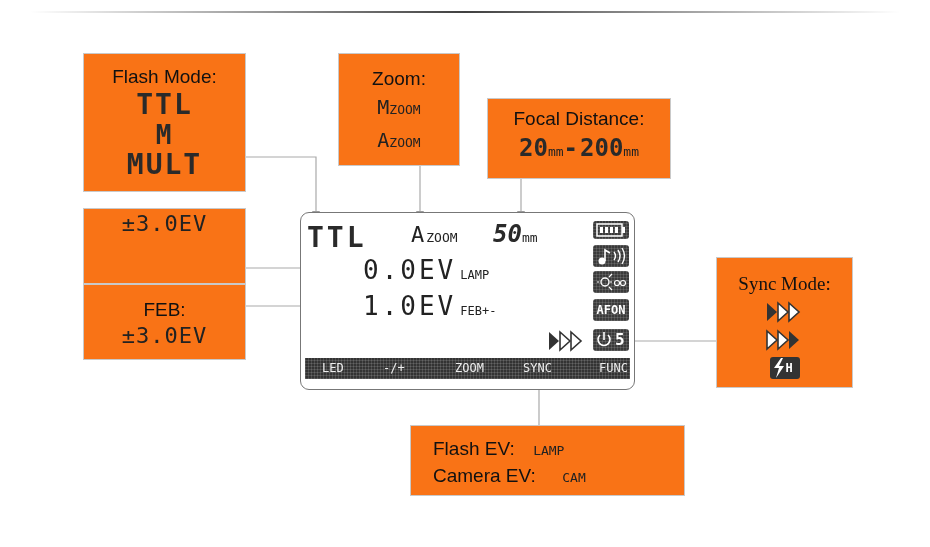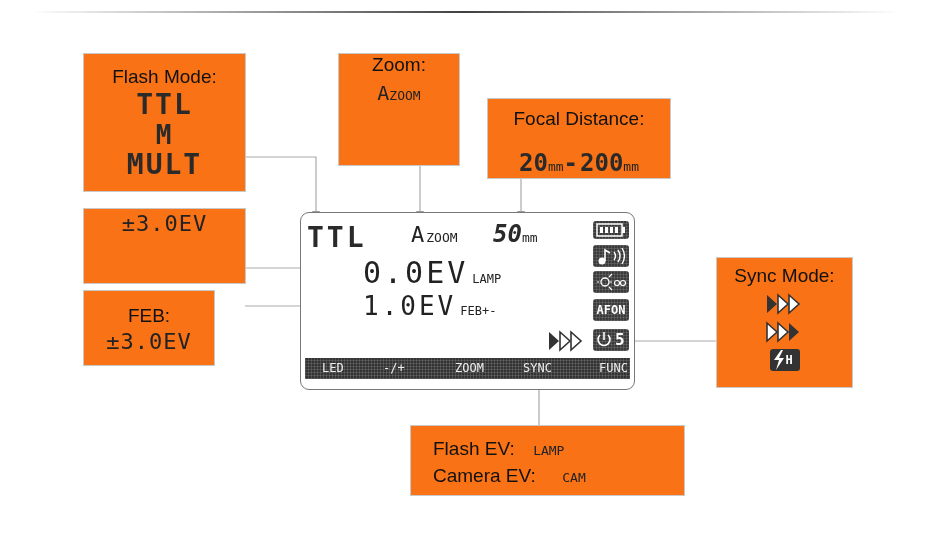--- a/index.html
+++ b/index.html
@@ -44,44 +44,47 @@
 </svg>
 
 <div class="box" style="left:83px;top:53px;width:163px;height:139px;">
   <div class="lbl" style="margin-top:12px;">Flash Mode:</div>
   <div class="lcdtxt" style="font-size:28px;line-height:30px;margin-top:2px;">TTL</div>
   <div class="lcdtxt" style="font-size:26px;line-height:30px;">M</div>
   <div class="lcdtxt" style="font-size:28px;line-height:30px;">MULT</div>
 </div>
 
 <div class="box" style="left:338px;top:53px;width:122px;height:113px;">
-  <div class="lbl" style="">Zoom:</div>
+  <div class="lbl" style="margin-top:14px;">Zoom:</div>
+  <div style="margin-top:4px;line-height:26px;">
+    <span class="lcdthin" style="font-size:20px;">M</span><span class="small" style="font-size:13px;">ZOOM</span>
+  </div>
   <div style="line-height:34px;">
     <span class="lcdthin" style="font-size:20px;">A</span><span class="small" style="font-size:13px;">ZOOM</span>
   </div>
 </div>
 
 <div class="box" style="left:487px;top:98px;width:184px;height:81px;">
   <div class="lbl" style="margin-top:9px;">Focal Distance:</div>
-  <div style="margin-top:19px;white-space:nowrap;">
+  <div style="margin-top:4px;white-space:nowrap;">
     <span class="lcdtxt" style="font-size:24px;letter-spacing:0;">20</span><span class="small" style="font-size:13px;">mm</span><span class="lcdtxt" style="font-size:24px;">-</span><span class="lcdtxt" style="font-size:24px;letter-spacing:0;">200</span><span class="small" style="font-size:13px;">mm</span>
   </div>
 </div>
 
 <div class="box" style="left:83px;top:208px;width:163px;height:76px;">
   <div class="lcdthin" style="font-size:22px;margin-top:2px;letter-spacing:1px;">±3.0EV</div>
 </div>
 
-<div class="box" style="left:83px;top:290px;width:132px;height:76px;">
+<div class="box" style="left:83px;top:284px;width:163px;height:76px;">
   <div class="lbl" style="margin-top:14px;">FEB:</div>
   <div class="lcdthin" style="font-size:22px;margin-top:2px;letter-spacing:1px;">±3.0EV</div>
 </div>
 
 <div class="box" style="left:716px;top:257px;width:137px;height:131px;">
-  <div class="lbl" style="margin-top:7px;">Sync Mode:</div>
+  <div class="lbl" style="margin-top:15px;font-family:Liberation Serif, serif;">Sync Mode:</div>
   <svg width="40" height="22" style="display:block;margin:6px auto 0;">
     <path d="M2,2 L12,11 L2,20 z" fill="#333"></path>
     <path d="M13,2 L23,11 L13,20 z" fill="#fff" stroke="#333" stroke-width="1.6"></path>
     <path d="M24,2 L34,11 L24,20 z" fill="#fff" stroke="#333" stroke-width="1.6"></path>
   </svg>
   <svg width="40" height="22" style="display:block;margin:6px auto 0;">
     <path d="M2,2 L12,11 L2,20 z" fill="#fff" stroke="#333" stroke-width="1.6"></path>
     <path d="M13,2 L23,11 L13,20 z" fill="#fff" stroke="#333" stroke-width="1.6"></path>
     <path d="M24,2 L34,11 L24,20 z" fill="#333"></path>
   </svg>
@@ -106,21 +109,21 @@
 
 <div class="lcd">
   <div class="abs lcdtxt" style="left:6px;top:8px;font-size:28px;letter-spacing:3px;">TTL</div>
   <div class="abs" style="left:110px;top:9px;">
     <span class="lcdthin" style="font-size:22px;">A</span><span class="small" style="font-size:13px;margin-left:2px;">ZOOM</span>
   </div>
   <div class="abs" style="left:192px;top:7px;">
     <span class="lcdtxt" style="font-size:24px;letter-spacing:0;font-style:italic;">50</span><span class="small" style="font-size:13px;">mm</span>
   </div>
   <div class="abs" style="left:62px;top:42px;">
-    <span class="lcdthin" style="font-size:30px;letter-spacing:3px;">0.0EV</span><span class="small" style="margin-left:4px;">LAMP</span>
+    <span class="lcdthin" style="font-size:26px;letter-spacing:3px;">0.0EV</span><span class="small" style="margin-left:4px;">LAMP</span>
   </div>
   <div class="abs" style="left:62px;top:78px;">
     <span class="lcdthin" style="font-size:26px;letter-spacing:3px;">1.0EV</span><span class="small" style="margin-left:4px;">FEB+-</span>
   </div>
 
   <div class="ico" style="top:8px;height:18px;line-height:18px;">
     <svg width="30" height="14" style="margin-top:2px;">
         <rect x="1" y="1" width="25" height="12" fill="none" stroke="#fff" stroke-width="1.5"></rect>
         <rect x="26" y="4" width="3" height="6" fill="#fff"></rect>
         <rect x="4" y="4" width="3" height="6" fill="#fff"></rect>

